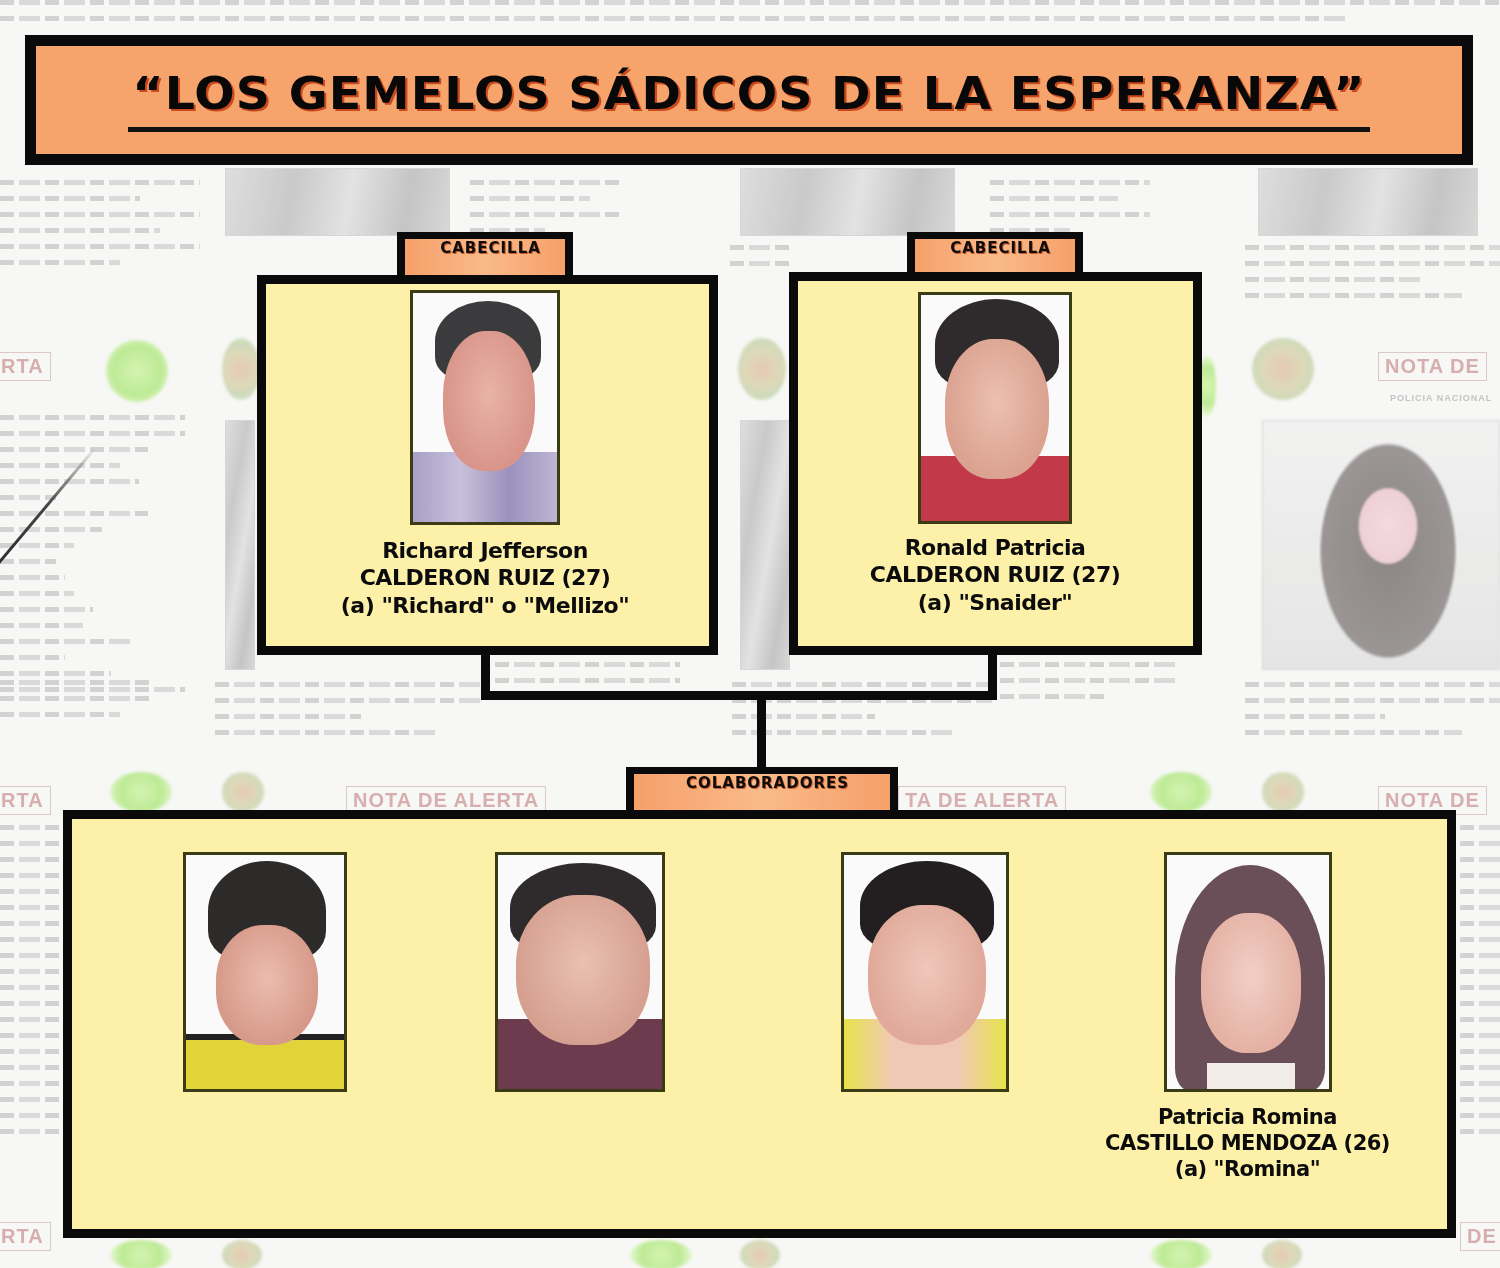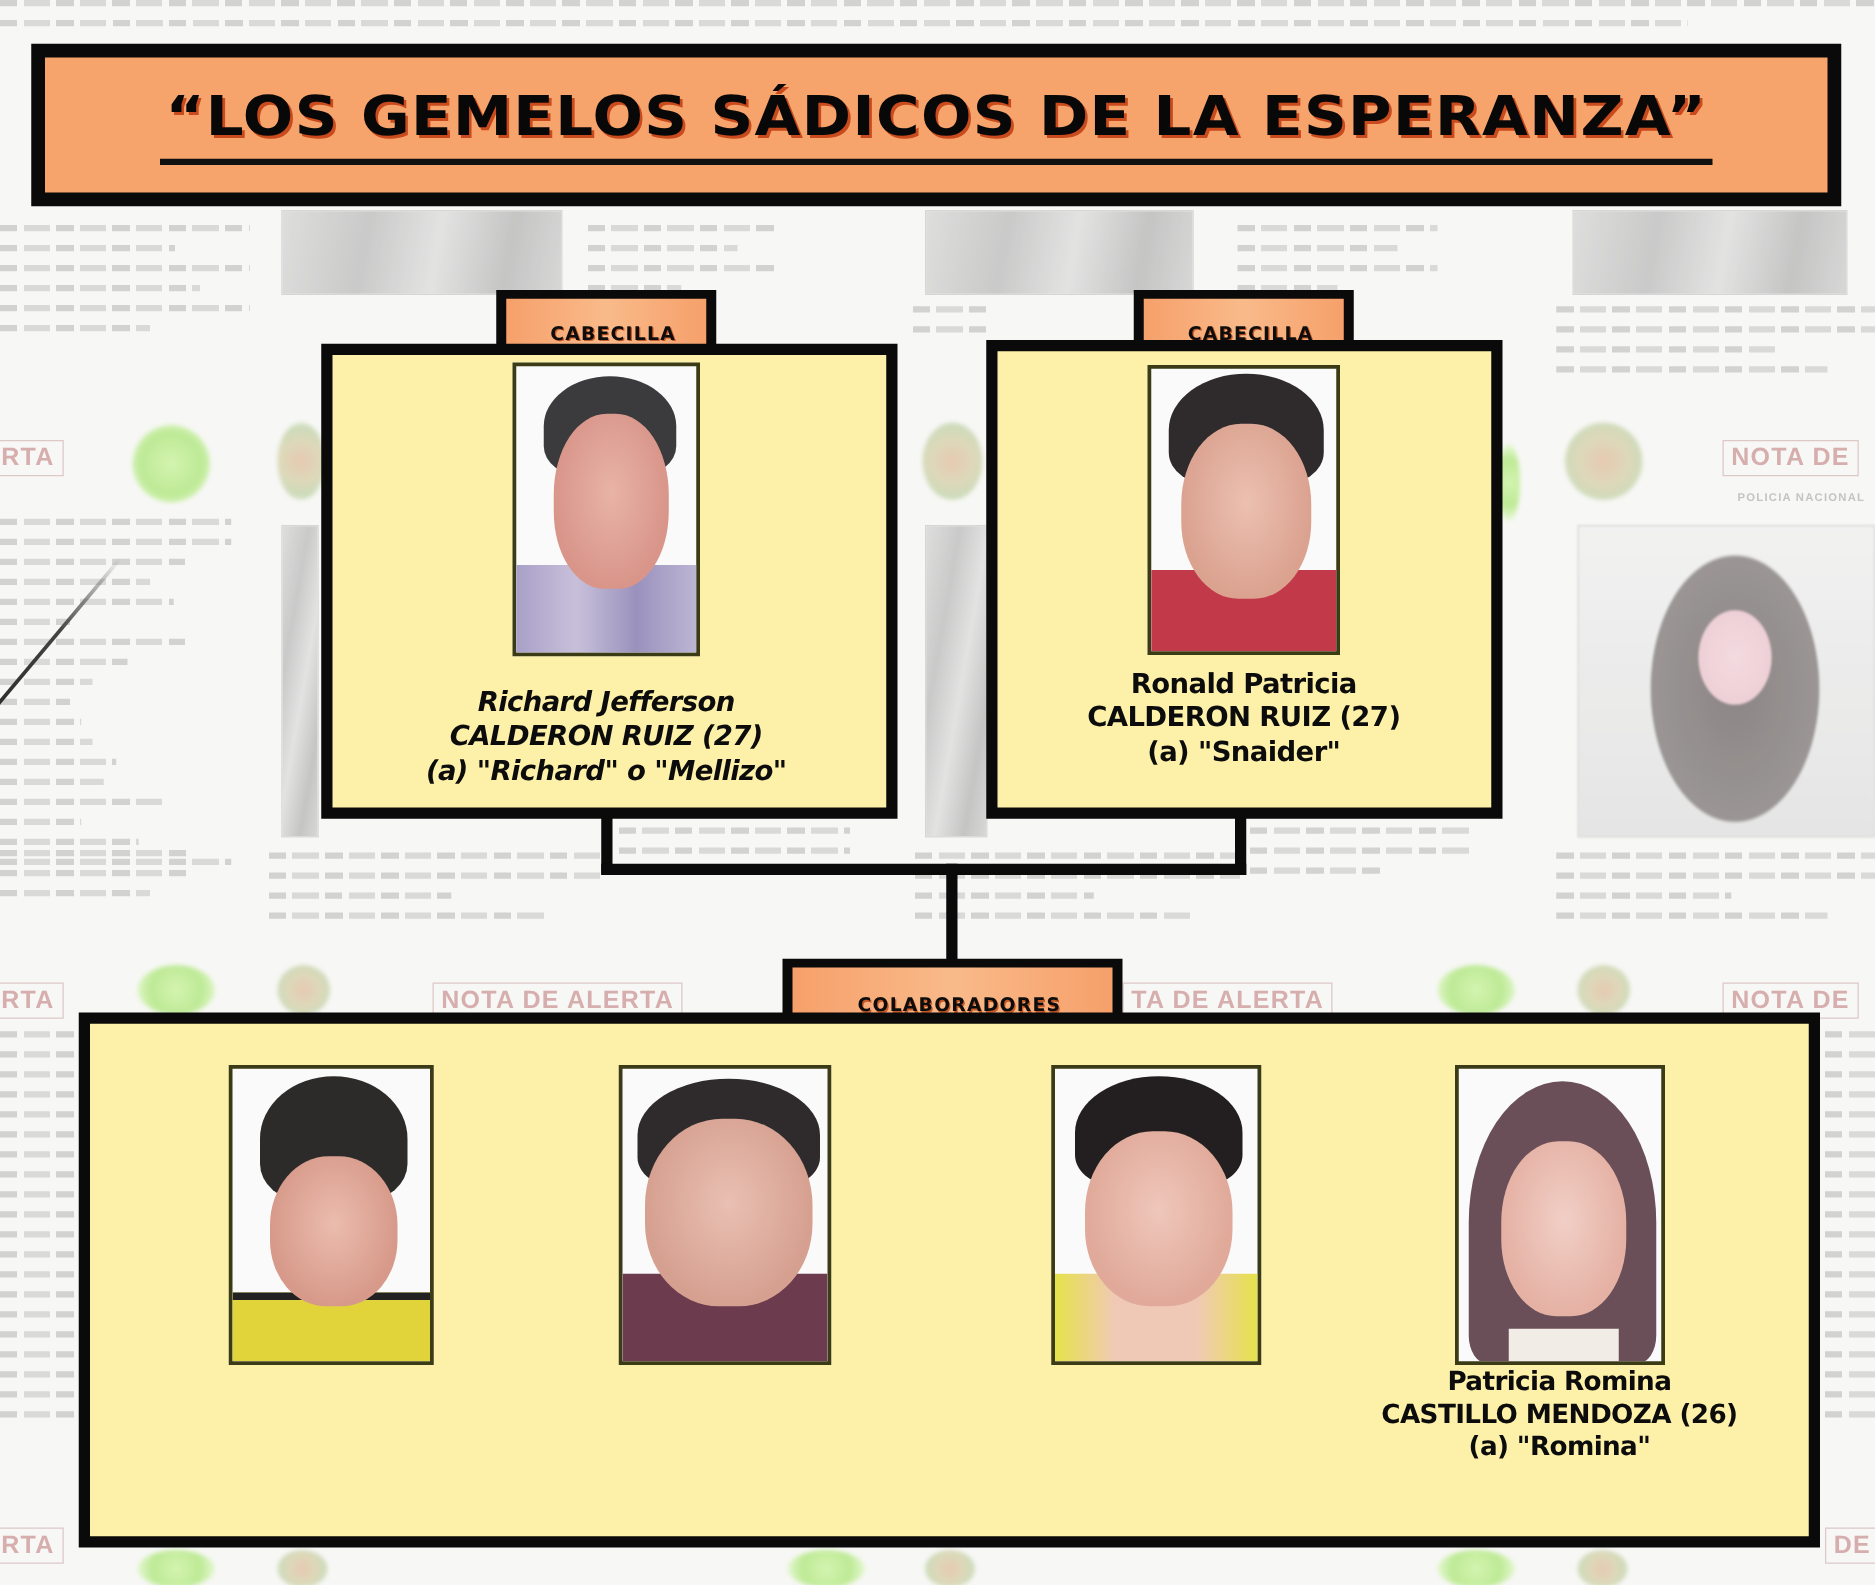--- a/index.html
+++ b/index.html
@@ -74,21 +74,21 @@
     transform: scaleX(1.08);
   }
 
   .tag {
     position: absolute; background: #0a0a0a; padding: 7px 8px 2px 8px;
     display: flex; align-items: center; justify-content: center;
   }
   .tag-inner {
     background: linear-gradient(90deg, #f6a06a, #f9ba8a 50%, #f6a06a);
     height: 100%; width: 100%;
-    display: flex; align-items: flex-end; justify-content: center; padding-left: 11px;
+    display: flex; align-items: flex-start; justify-content: center; padding-left: 11px;
   }
   .tag-text {
     font-family: "DejaVu Sans", sans-serif;
     font-weight: bold; font-size: 15px; letter-spacing: 1px; color: #0d0d0d;
     text-shadow: 1px 1px 0 #c65a28;
   }
 
   .card {
     position: absolute; background: #0a0a0a; padding: 9px;
   }
@@ -313,21 +313,21 @@
 </div>
 <div class="card" style="left:257px;top:275px;width:461px;height:380px;">
   <div class="card-inner"></div>
 </div>
 <div class="person" style="left:330px;top:290px;width:310px;">
   <div class="photo" style="width:150px;height:235px;">
     <div class="shirt" style="left:0;bottom:0;width:100%;height:70px;background:linear-gradient(90deg,#a9a0c8,#c8c0da,#9a92bd,#bdb5d4);"></div>
     <div class="hair" style="left:22px;top:8px;width:106px;height:80px;background:#3b3a3c;"></div>
     <div class="face" style="left:30px;top:38px;width:92px;height:140px;background:radial-gradient(ellipse at 50% 45%,#e8b3a6,#d9958a 70%);"></div>
   </div>
-  <div class="name-block" style="margin-top:24px;font-size:22px;font-style:italic;">
+  <div class="name-block" style="margin-top:12px;font-size:22px;">
     <span class="name-first">Richard Jefferson</span>
     <span class="name-last">CALDERON RUIZ (27)</span>
     <span class="name-alias">(a) "Richard" o "Mellizo"</span>
   </div>
 </div>
 
 <div class="tag" style="left:907px;top:232px;width:176px;height:46px;">
   <div class="tag-inner">
       <span class="tag-text">CABECILLA</span>
     </div>
@@ -380,18 +380,18 @@
     <div class="face" style="left:24px;top:50px;width:118px;height:140px;background:radial-gradient(ellipse at 50% 45%,#efc7bb,#e0a999 70%);"></div>
   </div>
 </div>
 
 <div class="person" style="left:1100px;top:852px;width:295px;">
   <div class="photo" style="width:168px;height:240px;">
     <div class="hair" style="left:8px;top:10px;width:150px;height:226px;background:#6a4f58;border-radius:50% 50% 10% 10%;"></div>
     <div class="face" style="left:34px;top:58px;width:100px;height:140px;background:radial-gradient(ellipse at 50% 45%,#f1cfc6,#e5b1a4 70%);"></div>
     <div class="shirt" style="left:40px;bottom:0;width:88px;height:26px;background:#f2ece6;"></div>
   </div>
-  <div class="name-block" style="font-size:21px;">
+  <div class="name-block" style="margin-top:12px;font-size:21px;">
     <span class="name-first">Patricia Romina</span>
     <span class="name-last">CASTILLO MENDOZA (26)</span>
     <span class="name-alias">(a) "Romina"</span>
   </div>
 </div>
 
 </body></html>

